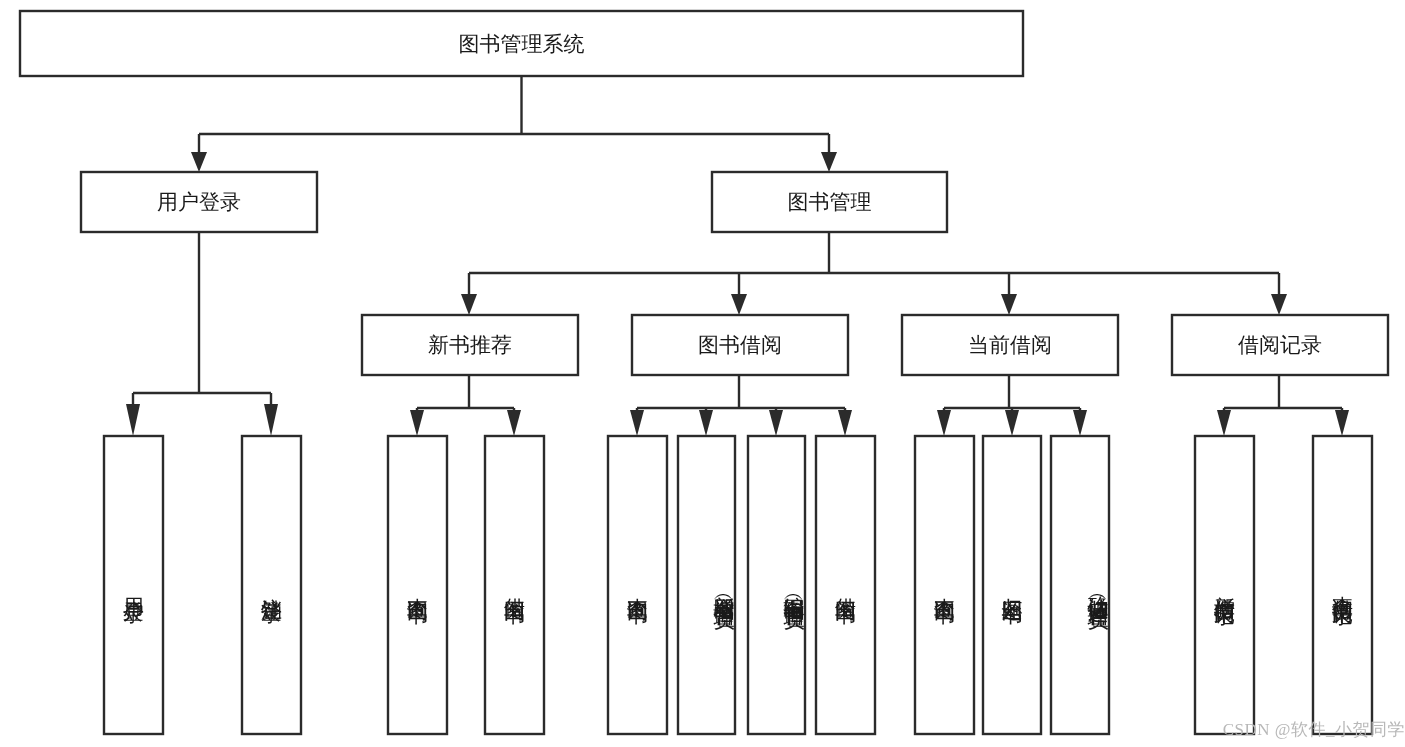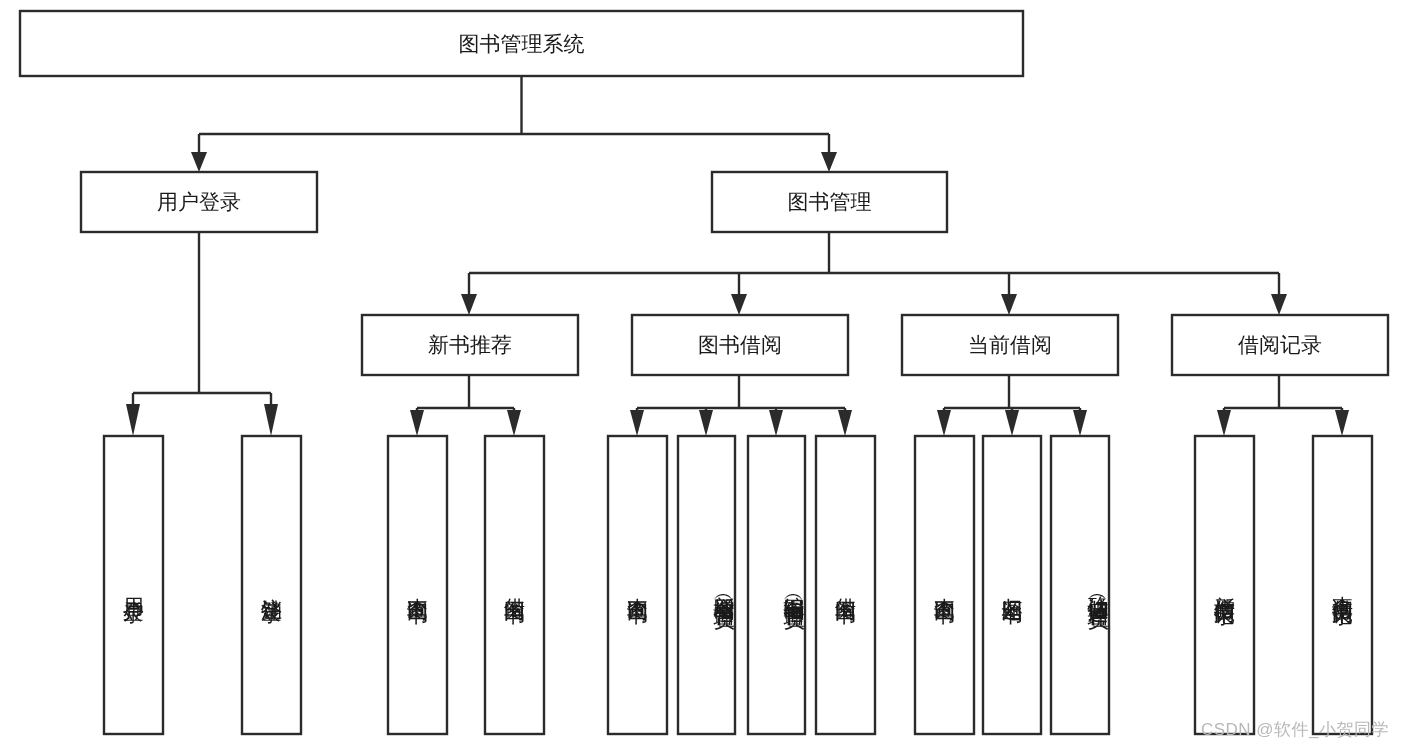--- a/index.html
+++ b/index.html
@@ -60,23 +60,23 @@
     letter-spacing: 2px;
     display: flex;
     align-items: center;
     justify-content: center;
     text-align: center;
     white-space: nowrap;
     pointer-events: none;
   }
   .watermark {
     position: absolute;
-    right: 16px;
+    right: 0;
     bottom: 6px;
-    font-family: Liberation Sans, sans-serif;
+    font-family: Liberation Serif, serif;
     font-size: 17px;
     color: #b8b8b8;
     letter-spacing: 0.5px;
     white-space: nowrap;
   }
 </style>
 </head>
 <body>
 
 <div id="diagram-root">

